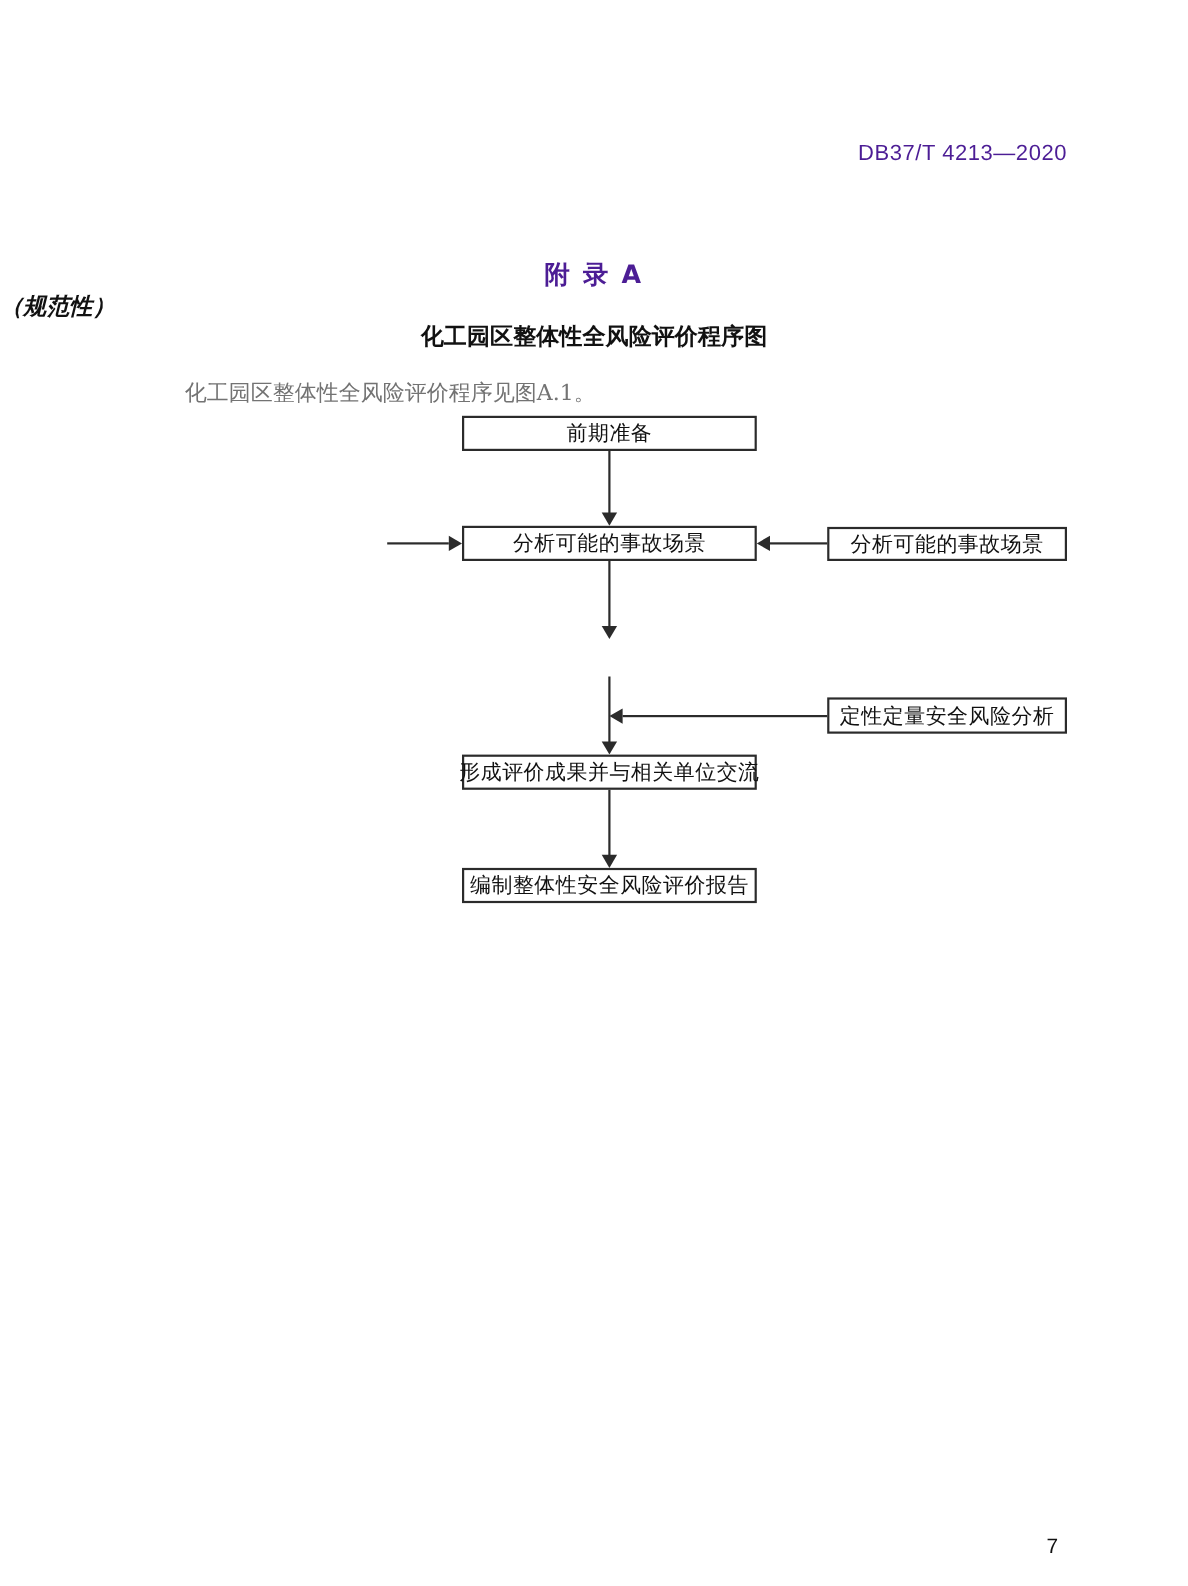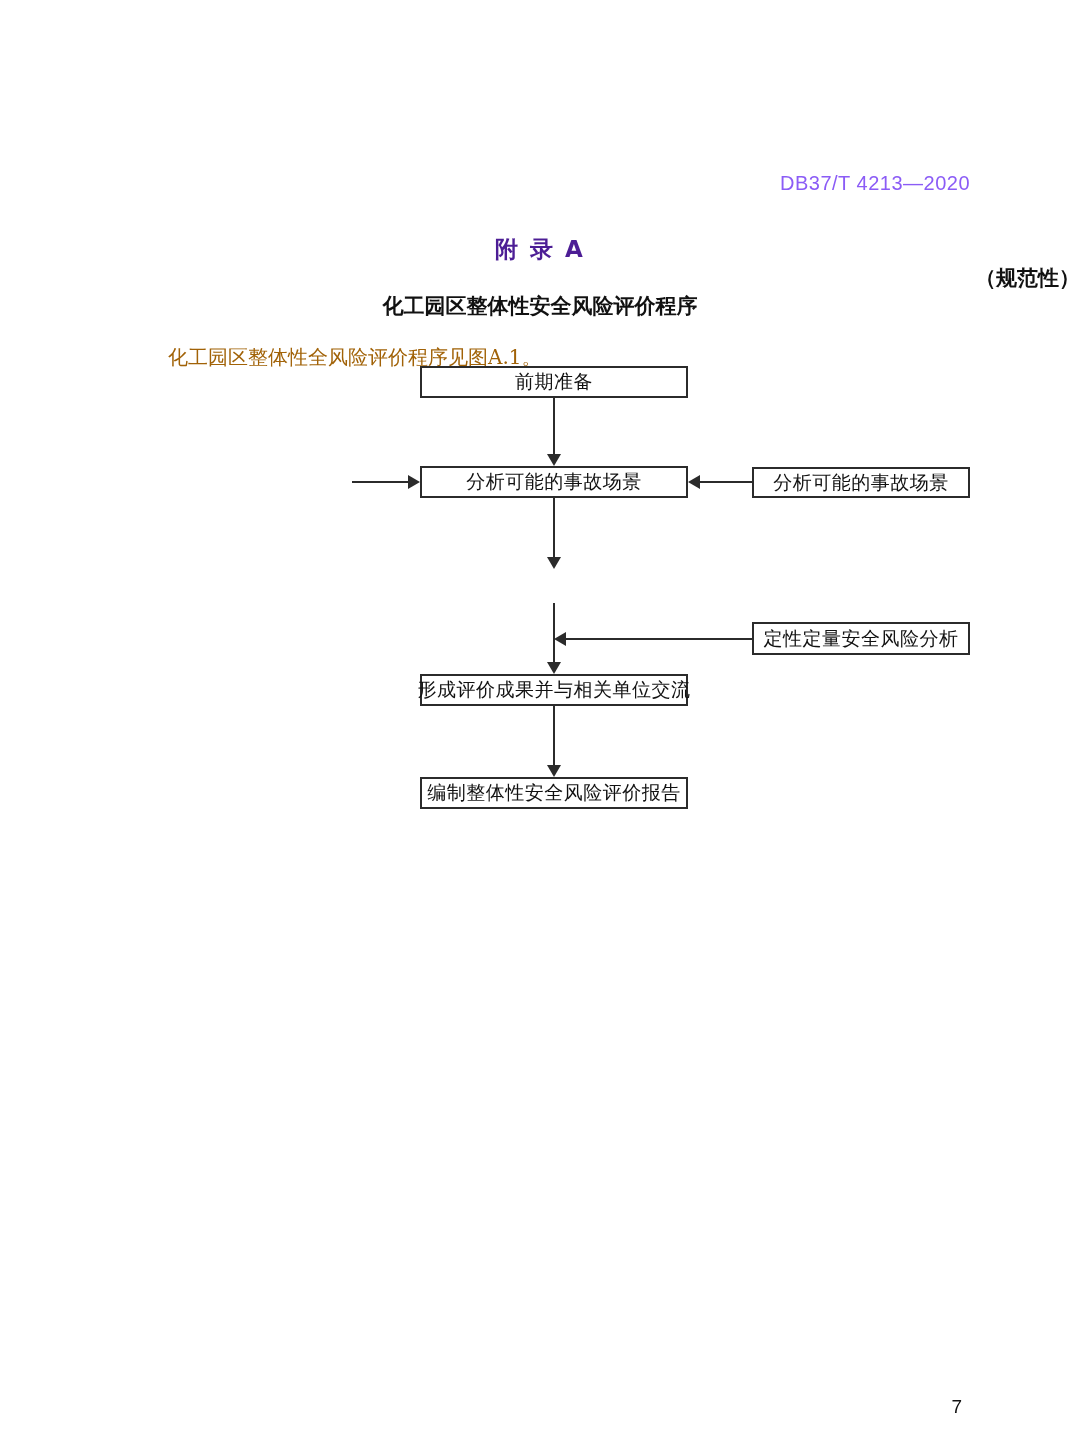--- a/index.html
+++ b/index.html
@@ -24,76 +24,76 @@
   }
 
   
   .doc-header {
     position: absolute;
     top: 128px;
     right: 110px;
     font-family: "Liberation Sans", "DejaVu Sans", sans-serif;
     font-size: 20px;
     letter-spacing: 0.5px;
-    color: #8b5cf6;
+    color: #4c1d95;
     white-space: nowrap;
-    margin-top: 44px;
   }
 
   
   .annex-title {
     position: absolute;
     top: 234px;
     left: 0;
     width: 1080px;
     text-align: center;
     font-family: "DejaVu Sans", "Liberation Sans", sans-serif;
     font-weight: bold;
     font-size: 23px;
     letter-spacing: 2px;
     color: #4c1d95;
   }
   .annex-kind {
     position: absolute;
     top: 264px;
     left: 0;
     width: 1080px;
-    text-align: right;
+    text-align: left;
     font-family: "DejaVu Sans", "Liberation Sans", sans-serif;
     font-weight: bold;
     font-size: 21px;
     color: #111;
+    font-style: italic;
   }
   .annex-subject {
     position: absolute;
     top: 292px;
     left: 0;
     width: 1080px;
     text-align: center;
     font-family: "DejaVu Sans", "Liberation Sans", sans-serif;
     font-weight: bold;
     font-size: 21px;
     color: #111;
   }
 
   
   .body-text {
     position: absolute;
     top: 344px;
     left: 168px;
     font-family: "DejaVu Serif", "Liberation Serif", serif;
     font-size: 20px;
-    color: #a16207;
+    color: #737373;
     white-space: nowrap;
   }
 
   
   .flow {
     position: absolute;
-    top: 358px;
+    top: 370px;
     left: 0;
     width: 996px;
     height: 470px;
   }
   .node {
     position: absolute;
     box-sizing: border-box;
     border: 2px solid #2b2b2b;
     background: #ffffff;
     display: flex;
@@ -169,21 +169,21 @@
 <body>
 
 <div class="page">
 
   <div class="doc-header">DB37/T 4213—2020</div>
 
   <div class="annex-title">附 录 A</div>
 
   <div class="annex-kind">（规范性）</div>
 
-  <div class="annex-subject">化工园区整体性安全风险评价程序</div>
+  <div class="annex-subject">化工园区整体性全风险评价程序图</div>
 
   <div class="body-text">化工园区整体性全风险评价程序见图A.1。</div>
 
   <div class="flow">
 
     <div class="node" style="left:420px; top:8px; width:268px; height:32px;">前期准备</div>
 
     <div class="edge-v" style="left:553px; top:40px; height:58px;"></div>
     <div class="arrow-down" style="left:547px; top:96px;"></div>
 

